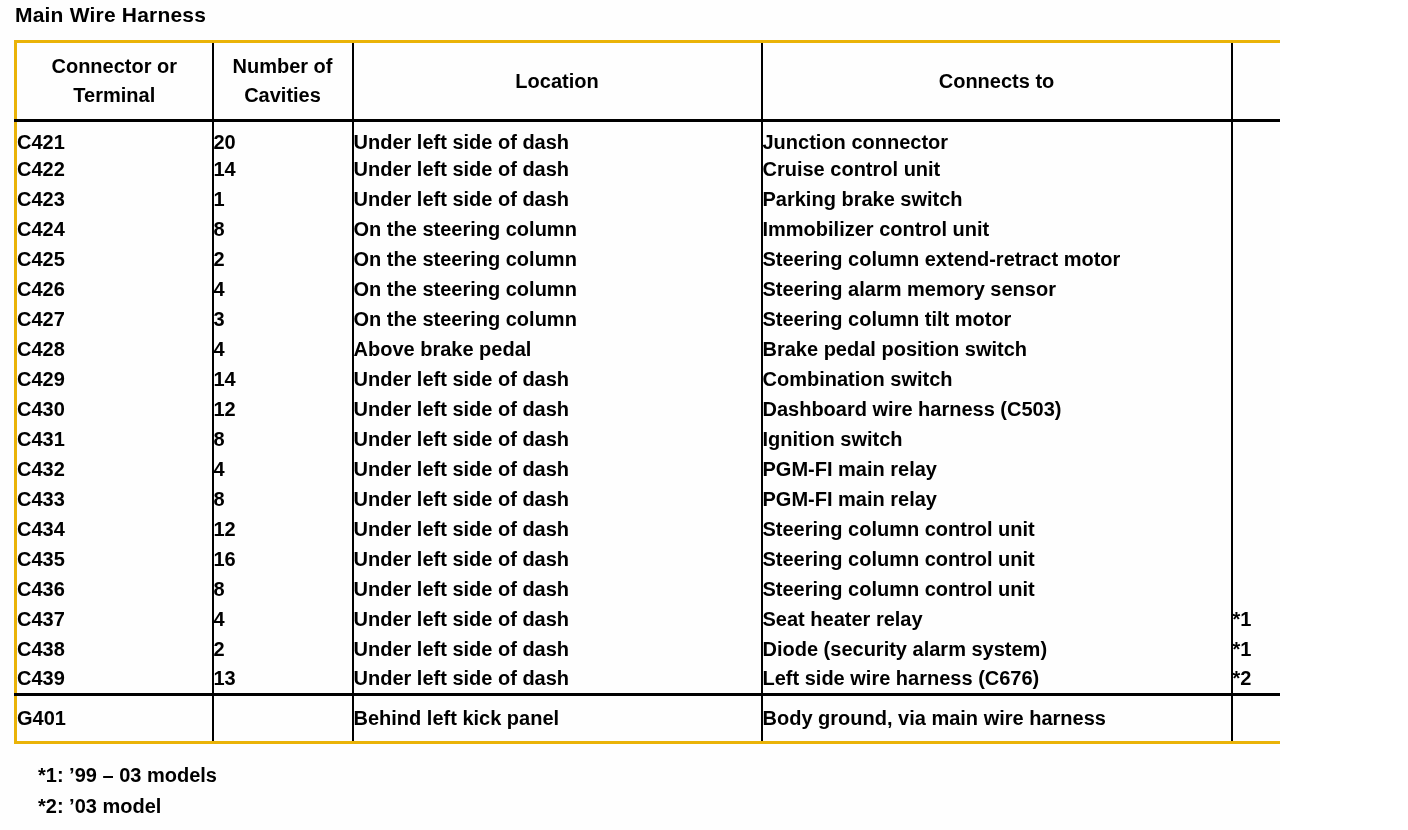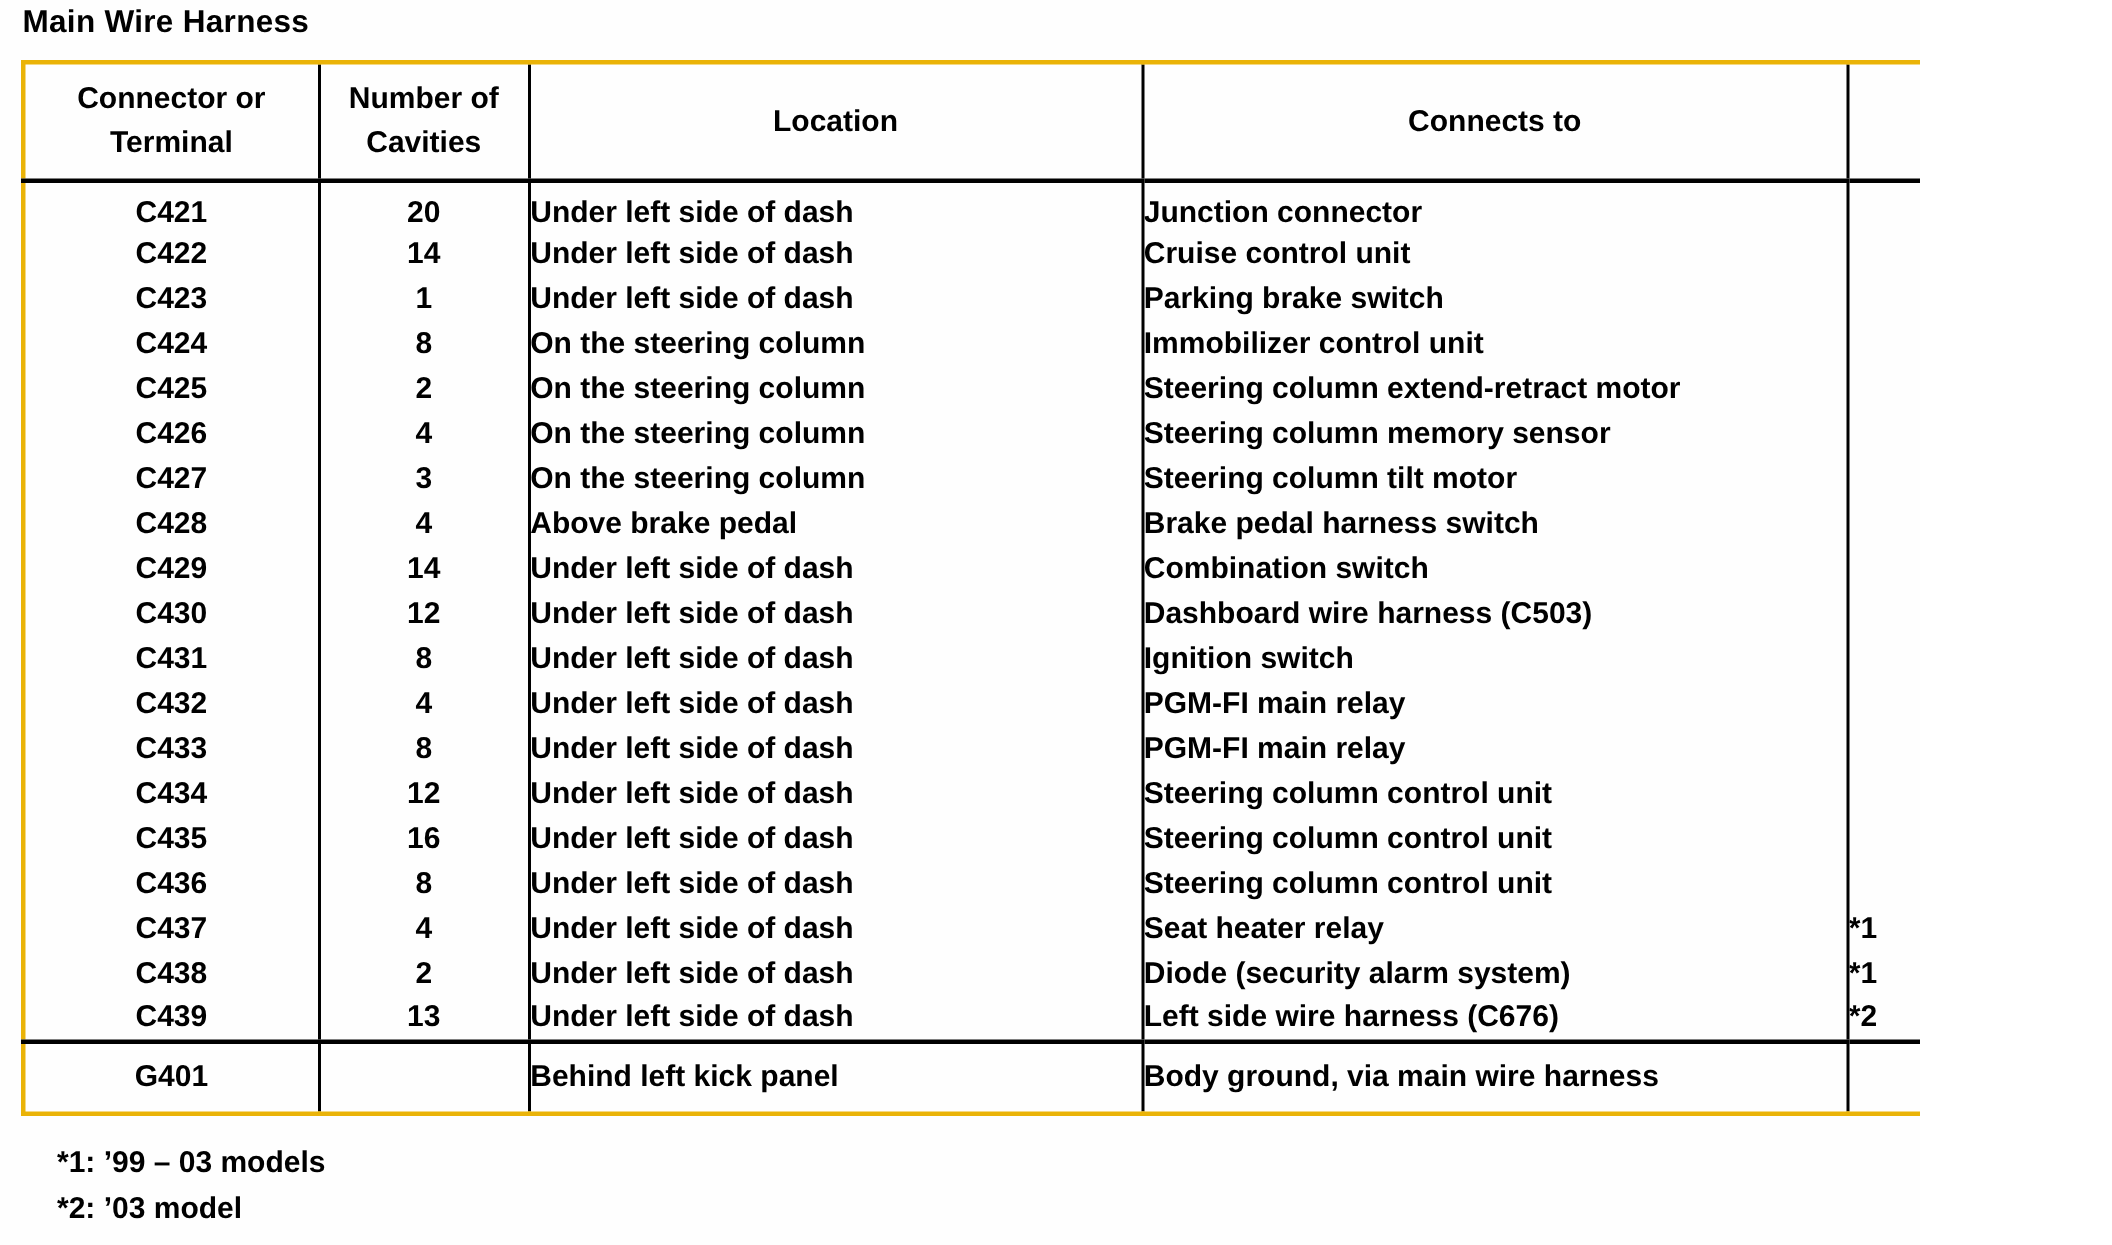--- a/index.html
+++ b/index.html
@@ -53,21 +53,21 @@
     font-weight: 700;
     vertical-align: middle;
     white-space: nowrap;
     overflow: hidden;
     padding: 0;
   }
   tbody.body-rows tr { height: 30px; }
   tbody.body-rows tr:first-child td { padding-top: 9px; }
   tbody.footer-rows tr { height: 48px; }
   tbody.footer-rows td { border-top: 3px solid #000; margin-top: 44px; }
-  td.cell-connector, td.cell-cavities { text-align: center; }
+  td.cell-connector, td.cell-cavities { }
   td.cell-location, td.cell-connects_to { text-align: left; padding-left: 16px; }
   td.cell-notes { text-align: left; padding-left: 10px; }
   .footnotes {
     position: absolute;
     top: 760px;
     left: 15px;
     font-size: 20px;
     font-weight: 700;
     line-height: 31px;
     margin-left: 23px;
@@ -130,35 +130,35 @@
           <td class="cell-connector">C425</td>
           <td class="cell-cavities">2</td>
           <td class="cell-location">On the steering column</td>
           <td class="cell-connects_to">Steering column extend-retract motor</td>
           <td class="cell-notes"></td>
         </tr>
         <tr>
           <td class="cell-connector">C426</td>
           <td class="cell-cavities">4</td>
           <td class="cell-location">On the steering column</td>
-          <td class="cell-connects_to">Steering column memory sensor</td>
+          <td class="cell-connects_to">Steering alarm memory sensor</td>
           <td class="cell-notes"></td>
         </tr>
         <tr>
           <td class="cell-connector">C427</td>
           <td class="cell-cavities">3</td>
           <td class="cell-location">On the steering column</td>
           <td class="cell-connects_to">Steering column tilt motor</td>
           <td class="cell-notes"></td>
         </tr>
         <tr>
           <td class="cell-connector">C428</td>
           <td class="cell-cavities">4</td>
           <td class="cell-location">Above brake pedal</td>
-          <td class="cell-connects_to">Brake pedal harness switch</td>
+          <td class="cell-connects_to">Brake pedal position switch</td>
           <td class="cell-notes"></td>
         </tr>
         <tr>
           <td class="cell-connector">C429</td>
           <td class="cell-cavities">14</td>
           <td class="cell-location">Under left side of dash</td>
           <td class="cell-connects_to">Combination switch</td>
           <td class="cell-notes"></td>
         </tr>
         <tr>

